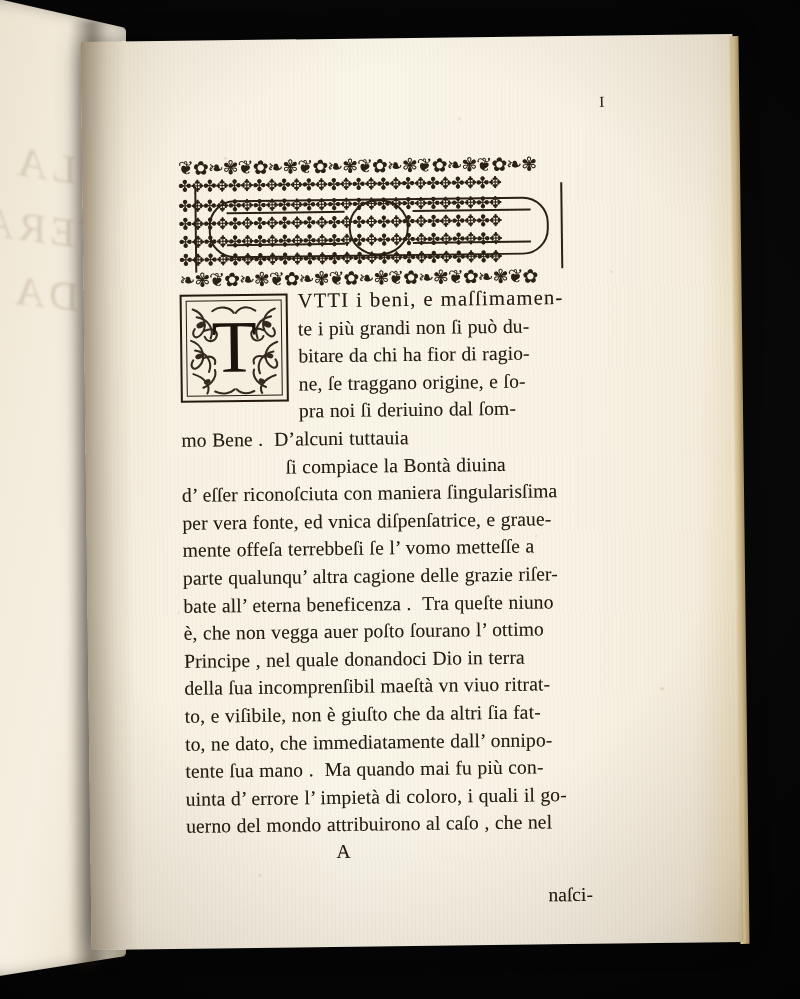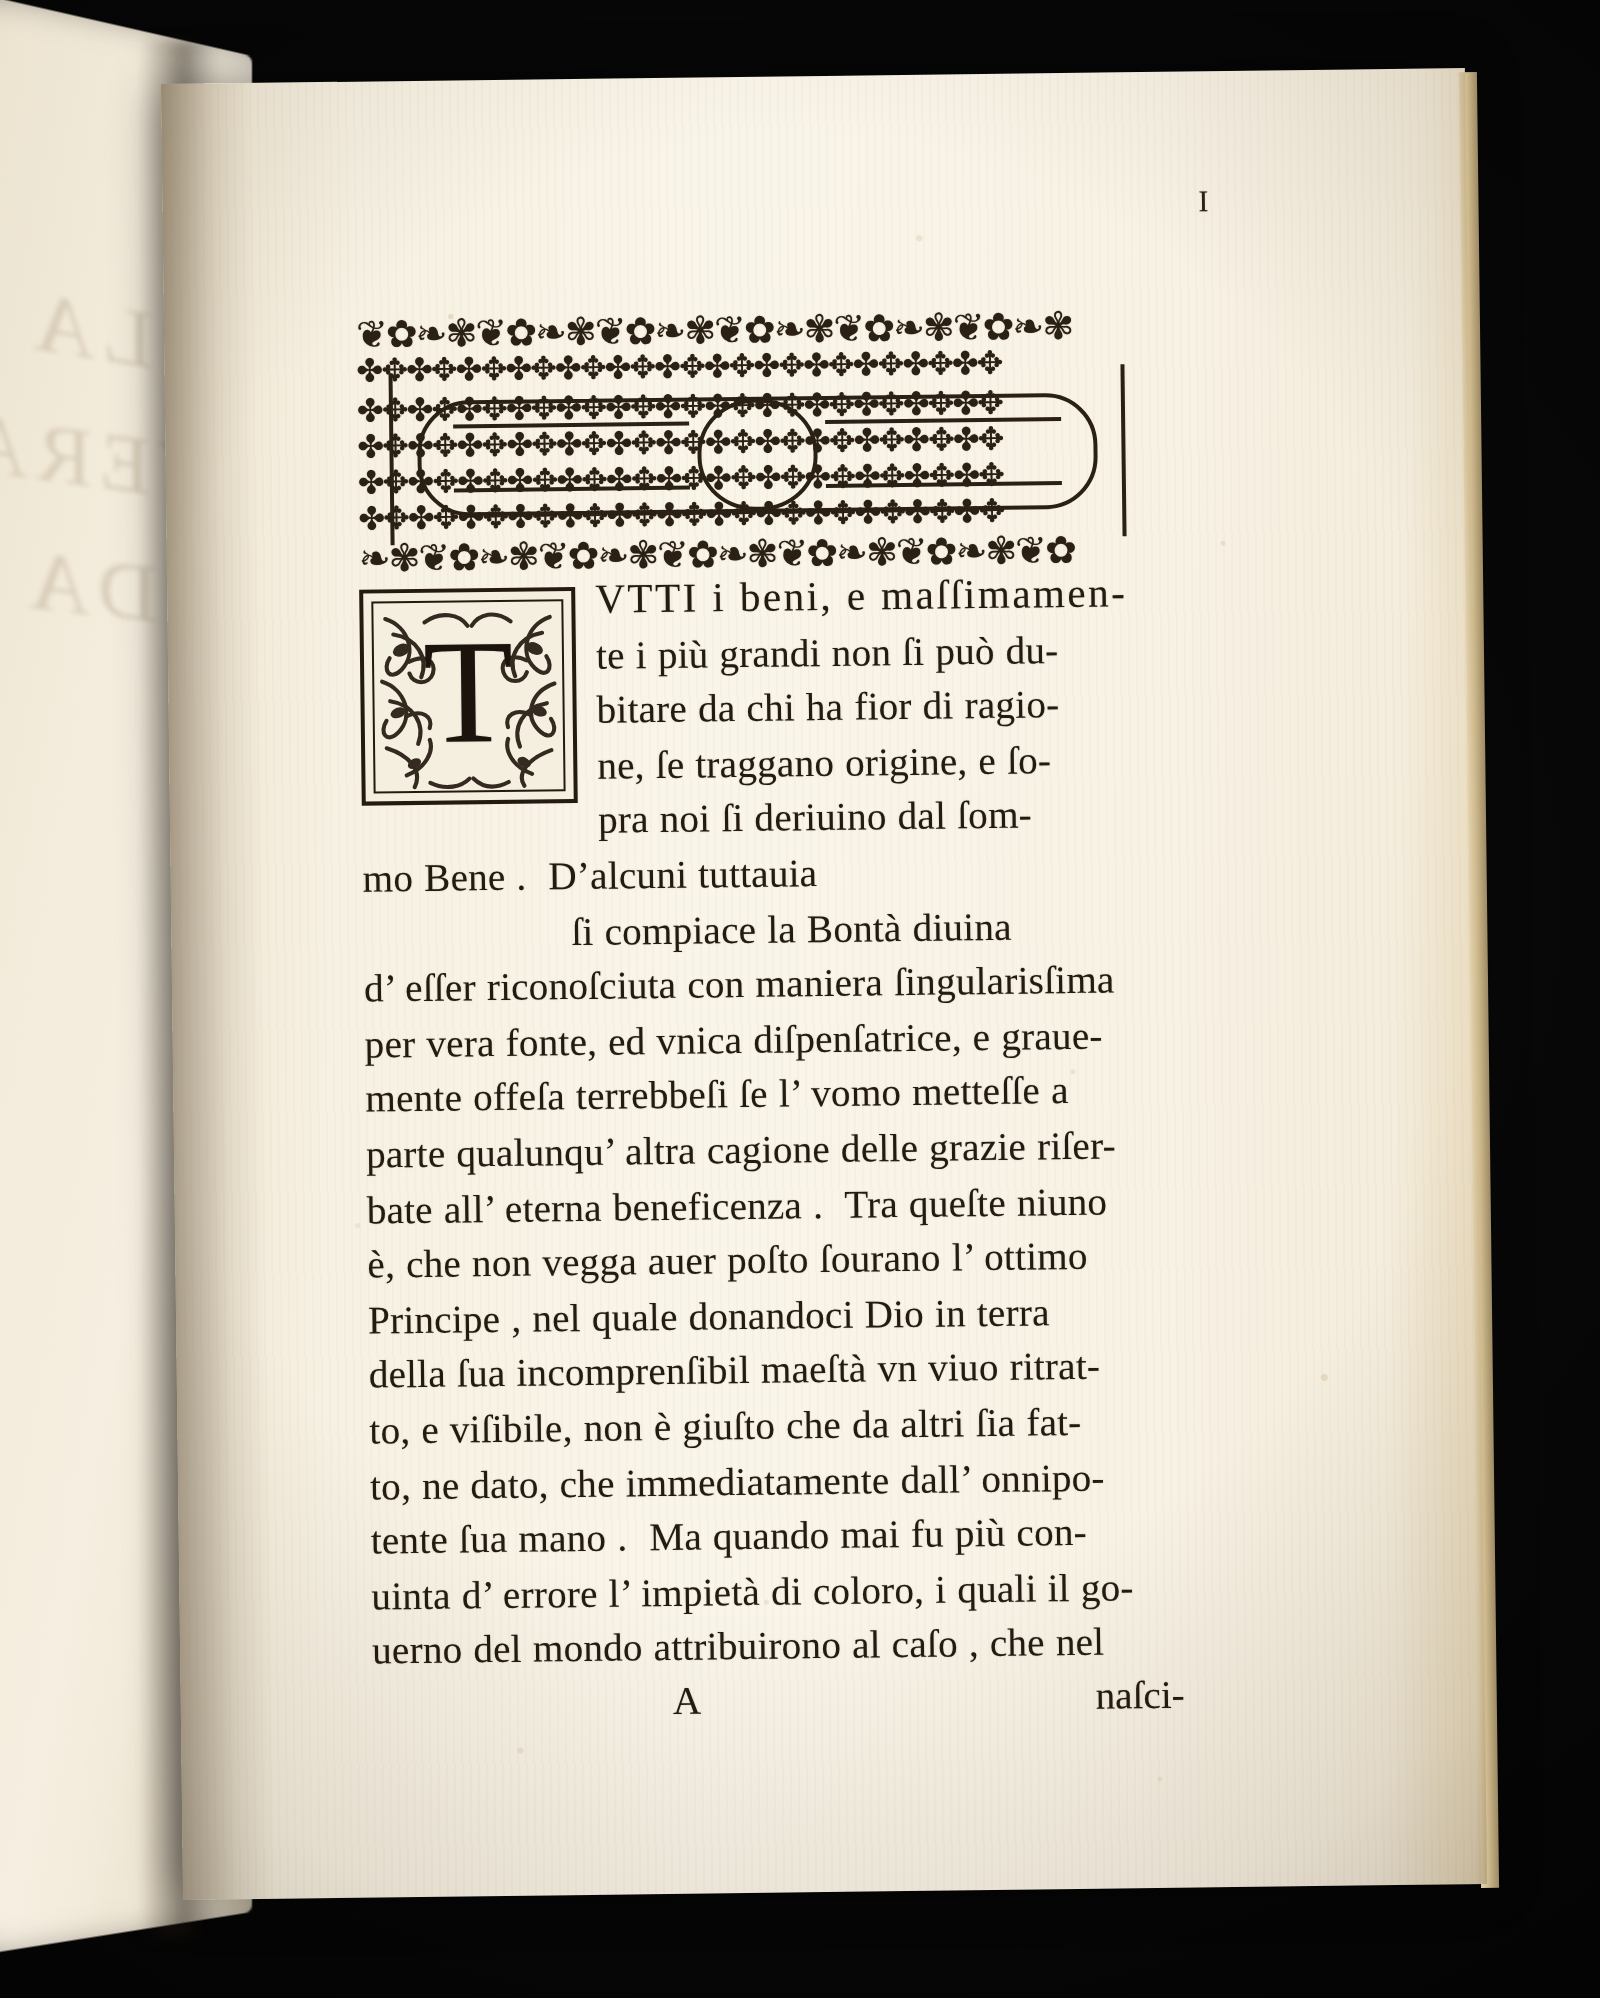--- a/index.html
+++ b/index.html
@@ -167,21 +167,21 @@
   }
   #para .ln{display:block;white-space:pre;}
   #para .ind{margin-left:104px;}
   #para .op{font-size:20.6px;letter-spacing:1.2px;}
 
   #footline{
     margin-top:2px;display:flex;
     font-size:19.6px;color:#231a10;
   }
   #footline .sig{margin-left:150px;}
-  #footline .cw{margin-left:auto;margin-right:14px;}
+  #footline .cw{margin-left:auto;margin-right:14px;margin-top:46px;}
 
   
   #block{text-shadow:0 0 .6px rgba(35,26,16,.35);}
 </style>
 </head>
 <body>
 
 <div id="photo">
 
   <div id="verso">

